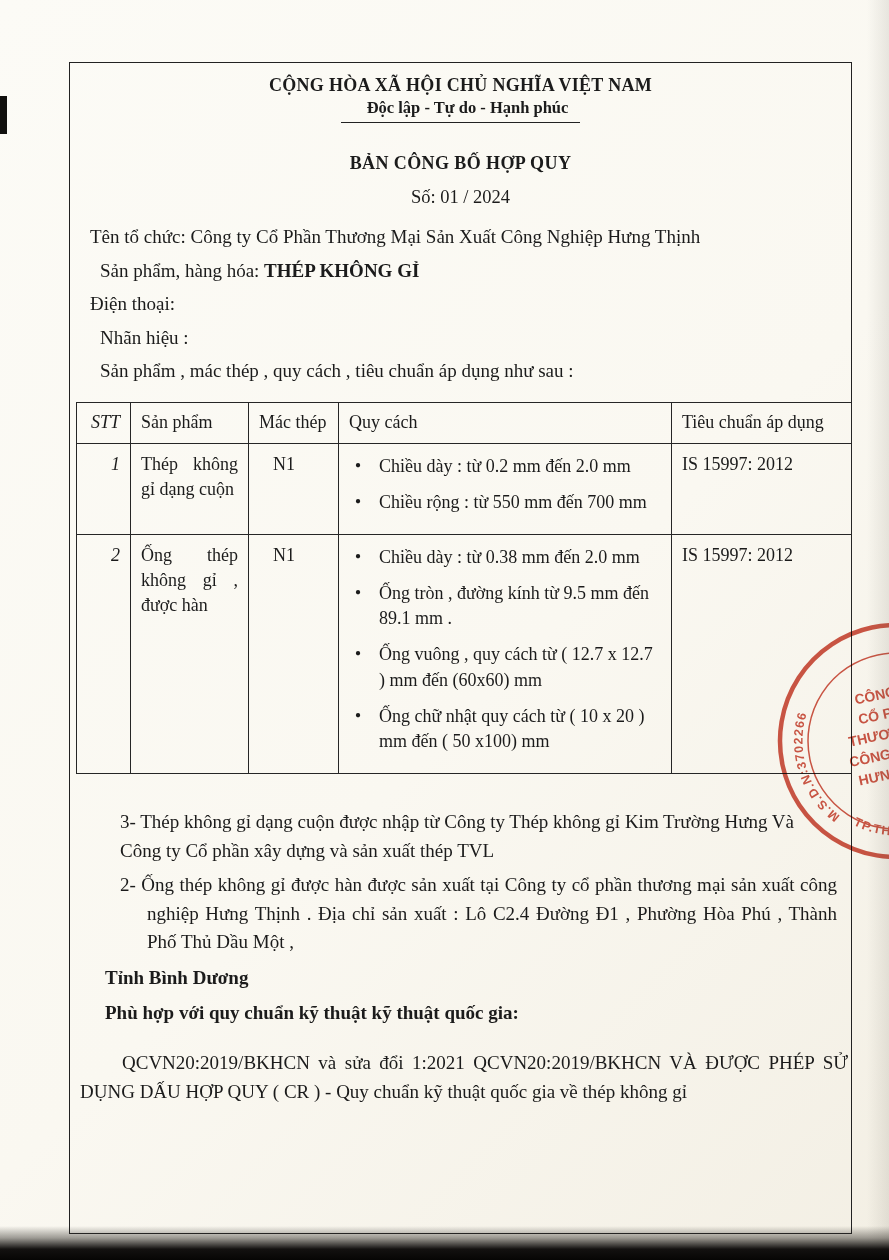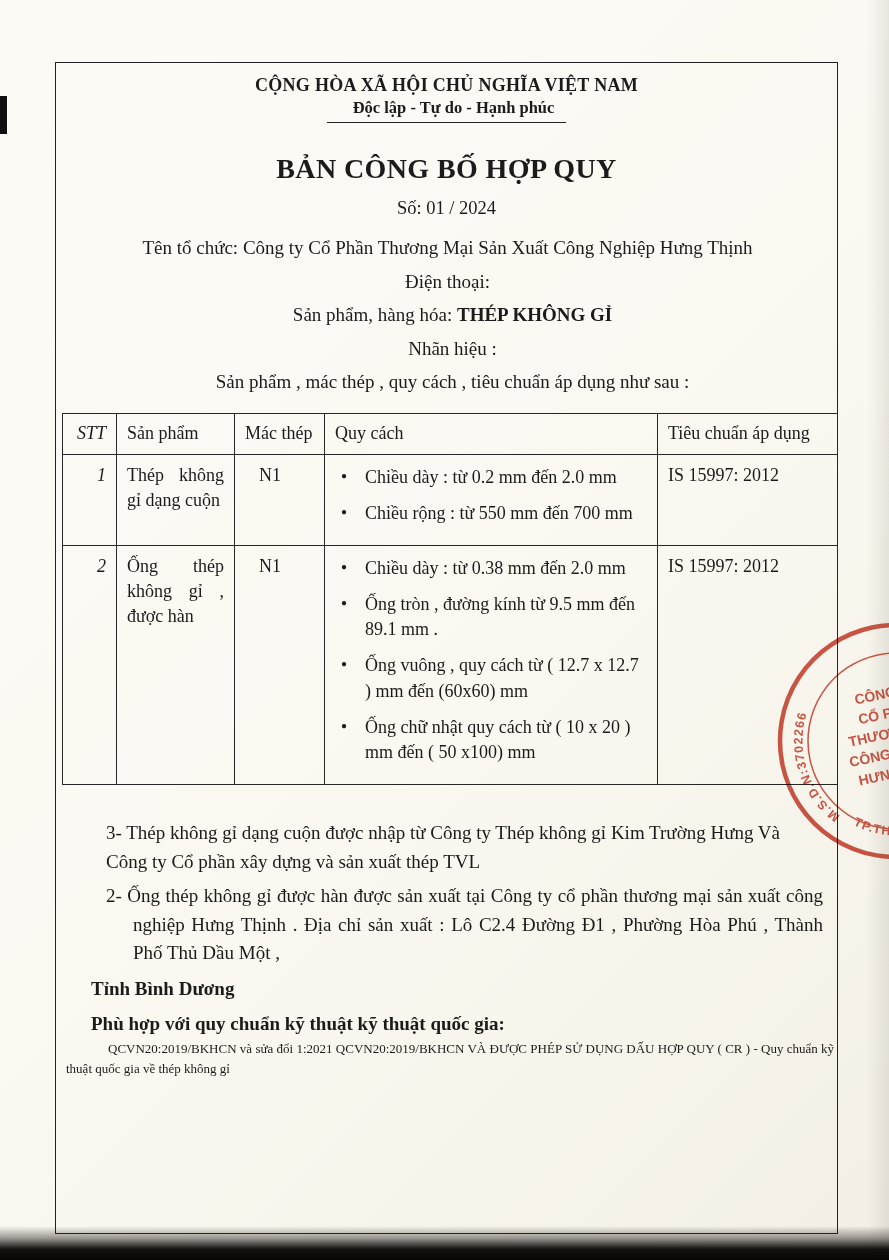--- a/index.html
+++ b/index.html
@@ -7,52 +7,52 @@
   body {
     position:relative;
     overflow:hidden;
     background:linear-gradient(135deg,#fcfbf6 0%, #faf8f1 55%, #f3efe4 100%);
     font-family:"Liberation Serif", serif;
     color:#1b1b1b;
   }
   .page { position:absolute; inset:0; }
 
   .frame {
-    position:absolute; left:55px; top:62px; width:783px; height:1172px;
+    position:absolute; left:69px; top:62px; width:783px; height:1172px;
     border:1.6px solid #222;
   }
 
   .nat-title { text-align:center; margin-top:12px; font-weight:700; font-size:18px; letter-spacing:.3px; }
   .motto-row { text-align:center; margin-top:2px; }
   .motto {
     display:inline-block; font-weight:700; font-size:16.5px;
     border-bottom:1.6px solid #222; padding:0 12px 4px 26px;
   }
-  .doc-title { text-align:center; font-weight:700; font-size:28px; margin-top:30px; letter-spacing:.4px; }
+  .doc-title { text-align:center; font-weight:700; font-size:18px; margin-top:30px; letter-spacing:.4px; }
   .doc-no { text-align:center; font-size:18.5px; margin-top:13px; }
 
-  .para { font-size:19px; line-height:1.5; margin:5px 18px 0 20px;text-align:center; }
+  .para { font-size:19px; line-height:1.5; margin:5px 18px 0 20px; }
   .para.first { margin-top:15px; }
   .para.indent { margin-left:30px; }
 
   .tbl { border-collapse:collapse; margin:16px 0 0 6px; width:775px; font-size:18px; table-layout:fixed; }
   .tbl th, .tbl td { border:1.5px solid #262626; vertical-align:top; padding:8px 10px; font-weight:400; text-align:left; line-height:1.4; }
   .tbl thead th { vertical-align:middle; height:41px; padding:6px 10px; }
   .tbl .c { text-align:right;font-style:italic; }
   .tbl .just { text-align:justify; }
   .tbl td.mac { padding-left:24px; }
   ul.specs { list-style:none; margin:2px 0 0 0; padding:0 0 0 4px; }
   ul.specs li { position:relative; padding-left:26px; margin-bottom:11px; }
   ul.specs li::before { content:"●"; position:absolute; left:2px; top:4px; font-size:10px; }
 
   .note { font-size:19px; line-height:1.5; margin:6px 14px 0 50px; }
   .note.first { margin-top:34px; }
   .note.hang { padding-left:27px; text-indent:-27px; text-align:justify; }
   .plain { font-size:19px; line-height:1.5; margin:7px 14px 0 35px;font-weight:bold; }
-  .reg { font-size:13px; line-height:1.55; margin:0 3px 0 10px; text-align:justify; text-indent:42px; }
+  .reg { font-size:19px; line-height:1.55; margin:20px 3px 0 10px; text-align:justify; text-indent:42px; }
 
   .stamp {
     position:absolute; left:770px; top:615px;
     mix-blend-mode:multiply; opacity:.88;
   }
   .stamp text { font-family:"Liberation Sans", sans-serif; }
 
   .scan-mark-left { position:absolute; left:0; top:96px; width:7px; height:38px; background:#11100e; }
   .edge-right {
     position:absolute; top:0; right:0; width:22px; height:100%;
@@ -74,22 +74,22 @@
 
     <div class="nat-title">CỘNG HÒA XÃ HỘI CHỦ NGHĨA VIỆT NAM</div>
     <div class="motto-row">
       <span class="motto">Độc lập - Tự do - Hạnh phúc</span>
     </div>
 
     <div class="doc-title">BẢN CÔNG BỐ HỢP QUY</div>
     <div class="doc-no">Số: 01 / 2024</div>
 
     <p class="para first">Tên tổ chức: Công ty Cổ Phần Thương Mại Sản Xuất Công Nghiệp Hưng Thịnh</p>
+    <p class="para indent"><span>Sản phẩm, hàng hóa: </span><b>THÉP KHÔNG GỈ</b></p>
     <p class="para">Điện thoại:</p>
-    <p class="para indent"><span>Sản phẩm, hàng hóa: </span><b>THÉP KHÔNG GỈ</b></p>
     <p class="para indent">Nhãn hiệu :</p>
     <p class="para indent">Sản phẩm , mác thép , quy cách , tiêu chuẩn áp dụng như sau :</p>
 
     <table class="tbl">
       <colgroup>
         <col style="width:54px">
           <col style="width:118px">
           <col style="width:90px">
           <col style="width:333px">
           <col style="width:180px">

